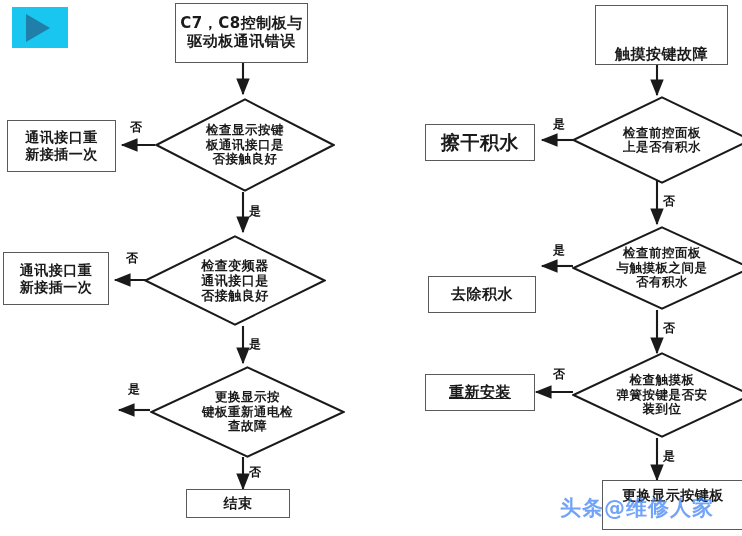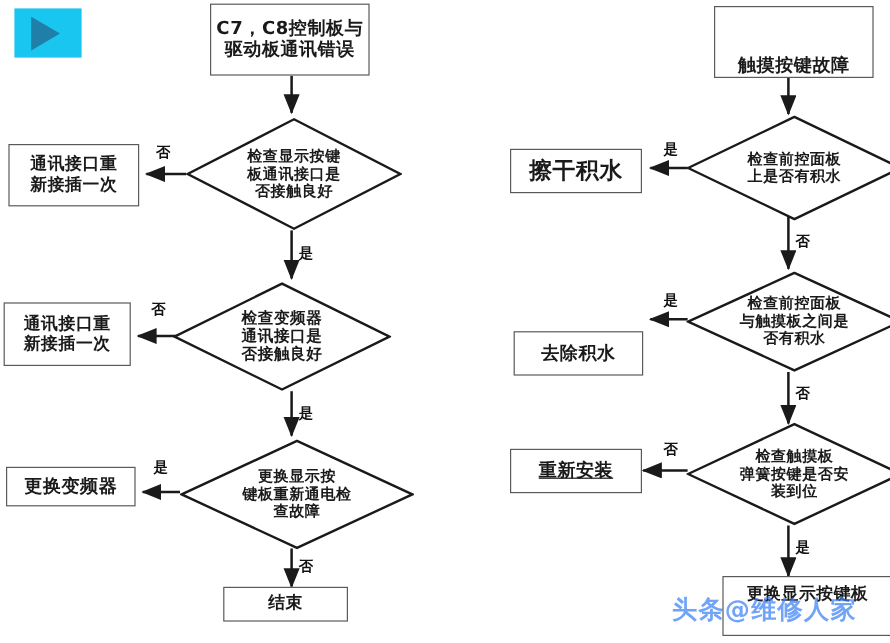--- a/index.html
+++ b/index.html
@@ -120,23 +120,20 @@
 
   <div class="node diamond" style="left:150px;top:366px;width:195px;height:92px;font-size:12.5px;text-align:center;">
     <svg class="dshape" viewBox="0 0 195 92" preserveAspectRatio="none">
       <polygon points="97.5,1.4 193.6,46 97.5,90.6 1.4,46" fill="#ffffff" stroke="#1a1a1a" stroke-width="2"></polygon>
     </svg>
     <span class="txt">更换显示按
 键板重新通电检
 查故障</span>
   </div>
 
-  <div class="node rect" style="left:5px;top:389px;width:108px;height:33px;font-size:15px;">
-    <span class="txt">更换变频器</span>
-  </div>
 
   <div class="edge-label" style="left:128px;top:383px;">是</div>
   <div class="edge-label" style="left:249px;top:466px;">否</div>
 
   <div class="node rect" style="left:186px;top:489px;width:104px;height:29px;font-size:14px;">
     <span class="txt">结束</span>
   </div>
 
   <div class="node rect" style="left:595px;top:5px;width:133px;height:60px;font-size:15px;align-items:flex-end;">
     <span class="txt">触摸按键故障</span>

